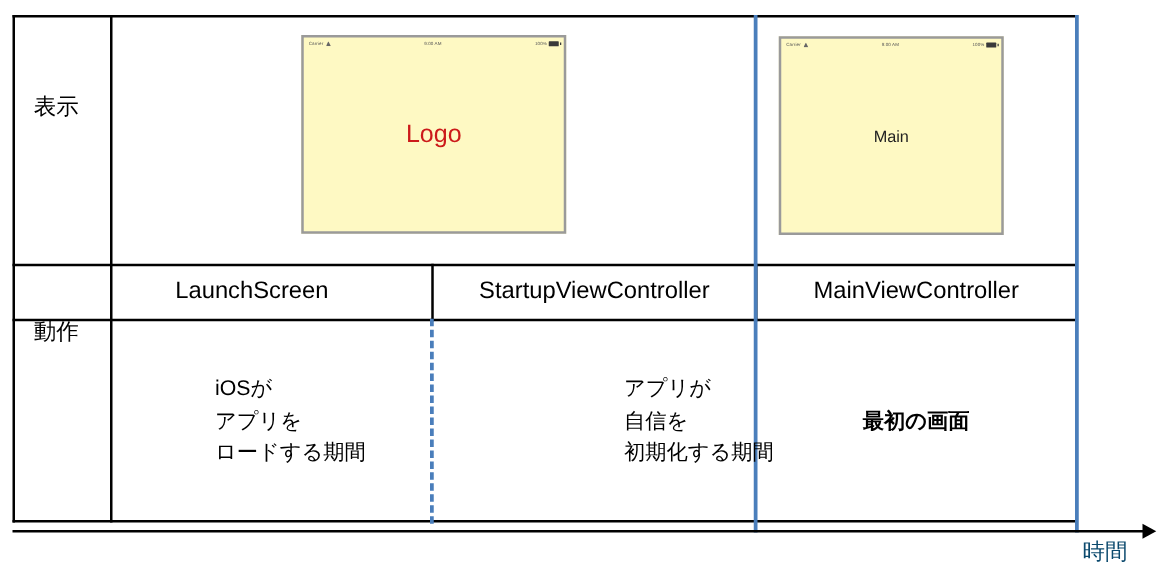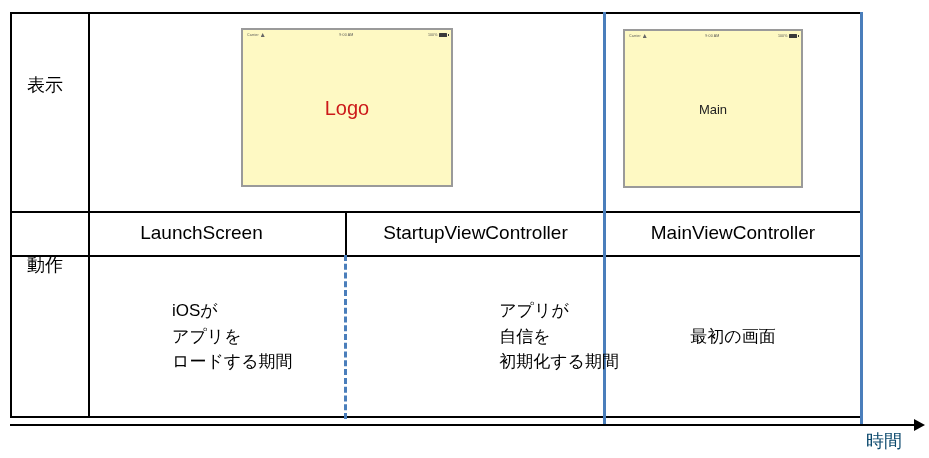--- a/index.html
+++ b/index.html
@@ -110,21 +110,21 @@
     top: 255px;
     height: 163px;
     display: flex;
     align-items: center;
     font-size: 17px;
     line-height: 1.5;
     white-space: pre-line;
   }
   .act-cell.c1 { left: 90px;  width: 255px; justify-content: flex-start; padding-left: 46px; box-sizing: border-box; margin-left: 36px; }
   .act-cell.c2 { left: 362px; width: 257px; justify-content: flex-end; padding-left: 56px; box-sizing: border-box; }
-  .act-cell.c3 { left: 606px; width: 254px; justify-content: center; }
+  .act-cell.c3 { left: 606px; width: 254px; justify-content: center; font-weight: bold; }
 
   
   .tablet {
     position: absolute;
     background: #fef9c3;
     border: 2px solid #9a9a9a;
     box-sizing: border-box;
     padding-left: 16px;
   }
   .tablet.t1 { left: 241px; top: 28px; width: 212px; height: 159px; }

